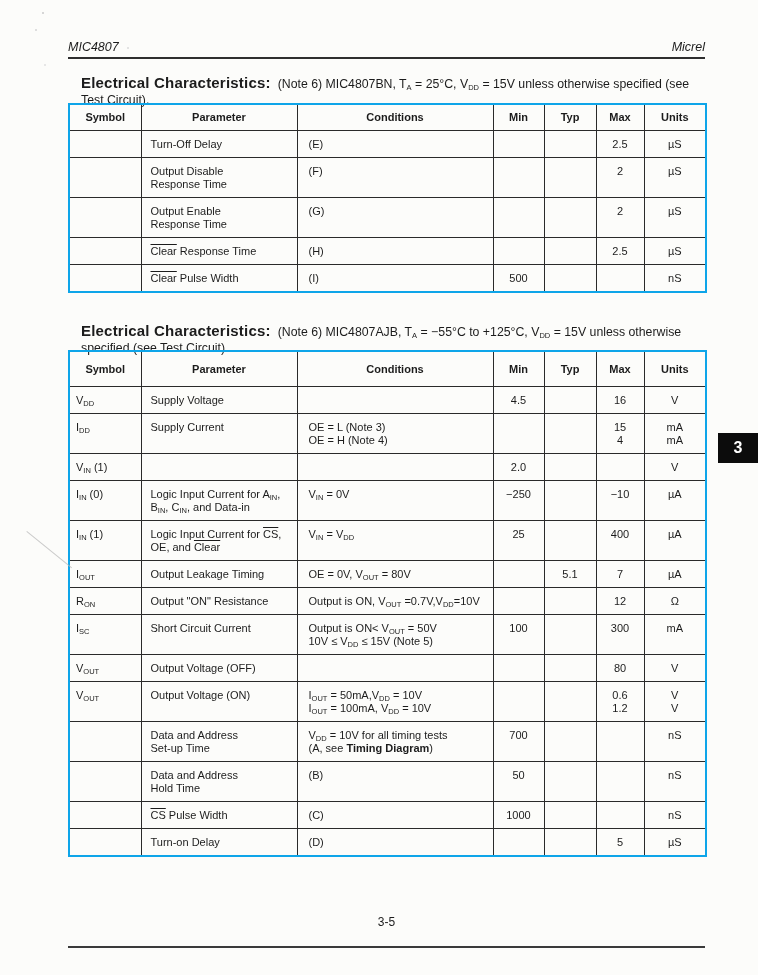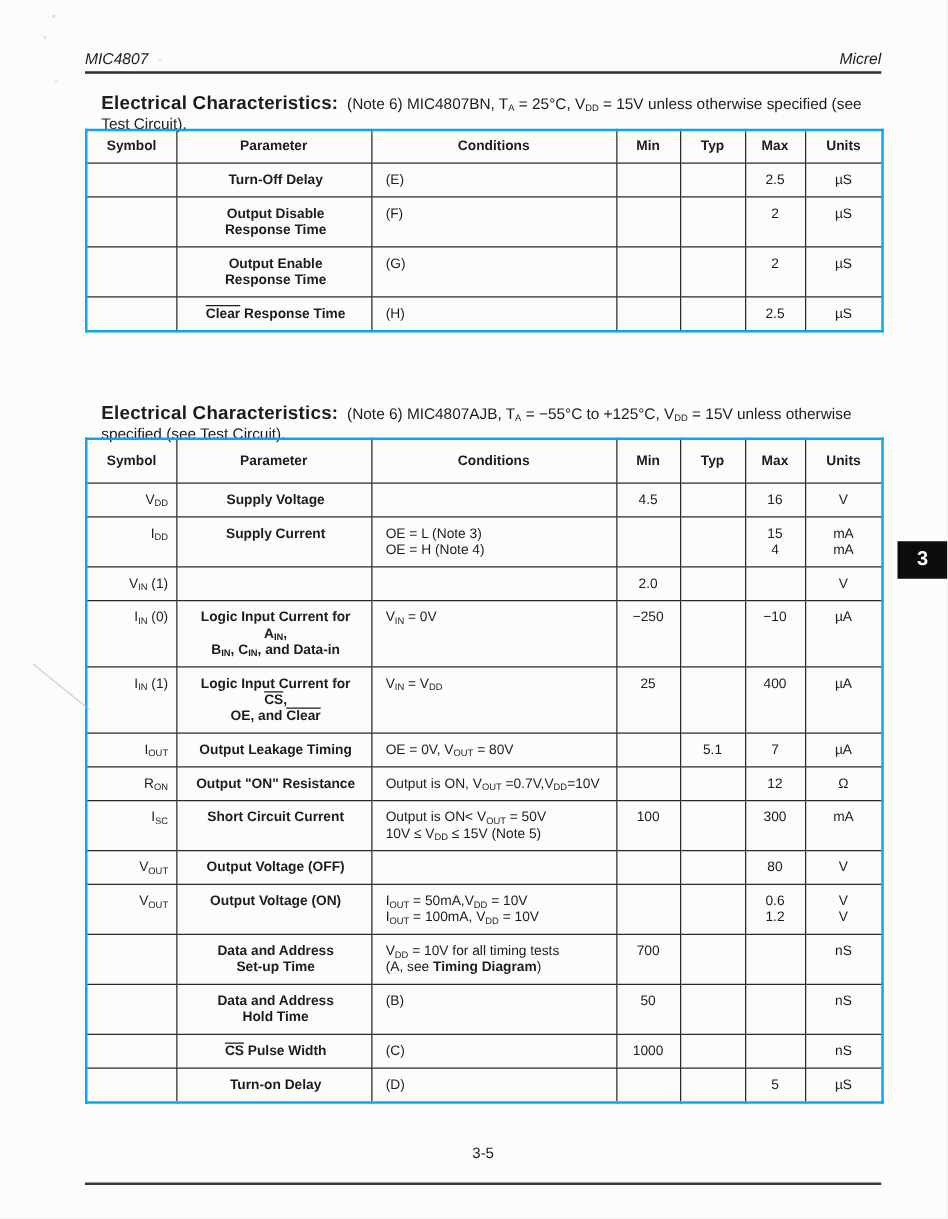--- a/index.html
+++ b/index.html
@@ -22,22 +22,22 @@
   table{border-collapse:collapse;table-layout:fixed;width:637px;background:transparent;}
   .dtable{left:68px;}
   .table1{top:103px;}
   .table2{top:350px;}
   table{border:2px solid #0ea5e9;}
   th,td{border:1px solid #2a2a2a;font-size:11px;line-height:13px;vertical-align:top;
         overflow:hidden;}
   th{font-weight:bold;text-align:center;padding:6px 2px 6px;}
   .table2 th{padding:11px 2px 10px;}
   td{padding:7px 6px 6px;}
-  td.c-symbol{text-align:right;}
-  td.c-parameter{padding-left:9px;text-align:center;font-weight:bold;}
+  td.c-symbol{text-align:left;}
+  td.c-parameter{padding-left:9px;text-align:left;}
   td.c-conditions{padding-left:11px;text-align:left;}
   td.c-min,td.c-typ,td.c-max,td.c-units{text-align:center;padding-left:2px;padding-right:2px;}
   sub{font-size:7.5px;vertical-align:-2px;line-height:0;}
   .ov{text-decoration:overline;}
   
   .side-tab{top:433px;right:0;width:40px;height:30px;background:#0c0c0c;color:#fff;
     display:flex;align-items:center;justify-content:center;font-size:16px;font-weight:bold;}
   
   .footer-rule{top:946px;left:68px;width:637px;border-top:2px solid #3a3a3a;height:0;}
   .page-num{top:915px;left:68px;width:637px;text-align:center;font-size:12px;}
@@ -111,20 +111,29 @@
         </tr>
         <tr>
           <td class="c-symbol"></td>
           <td class="c-parameter"><span class="ov">Clear</span> Response Time</td>
           <td class="c-conditions">(H)</td>
           <td class="c-min"></td>
           <td class="c-typ"></td>
           <td class="c-max">2.5</td>
           <td class="c-units">µS</td>
         </tr>
+        <tr>
+          <td class="c-symbol"></td>
+          <td class="c-parameter"><span class="ov">Clear</span> Pulse Width</td>
+          <td class="c-conditions">(I)</td>
+          <td class="c-min">500</td>
+          <td class="c-typ"></td>
+          <td class="c-max"></td>
+          <td class="c-units">nS</td>
+        </tr>
       </tbody>
   </table>
 
   <p class="abs section-title title2"><span class="st-bold">Electrical Characteristics:</span><span class="st-note">(Note 6)  MIC4807AJB, T<sub>A</sub> = −55°C to +125°C, V<sub>DD</sub> = 15V unless otherwise<br>specified (see Test Circuit).</span></p>
 
   <table class="abs dtable table2">
     <colgroup>
       <col style="width:72px">
         <col style="width:156px">
         <col style="width:196px">

